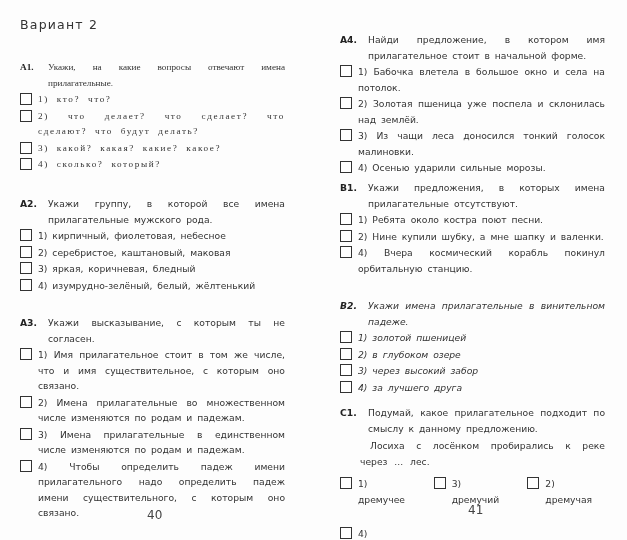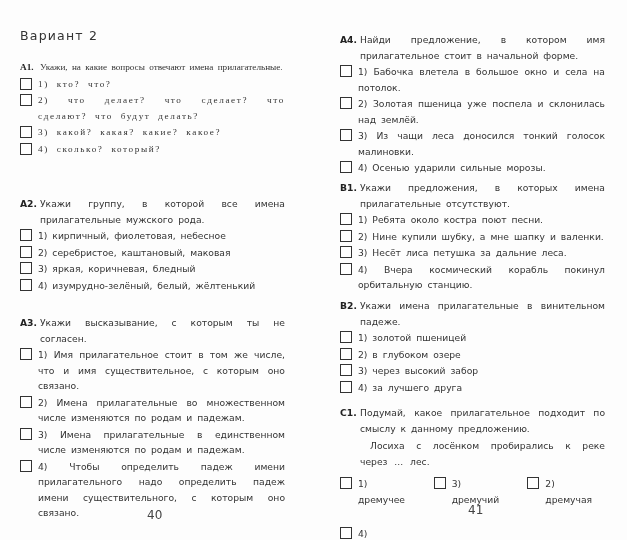--- a/index.html
+++ b/index.html
@@ -5,24 +5,24 @@
   html, body { margin:0; padding:0; }
   body {
     width:627px; height:540px; background:#fdfdfd; overflow:hidden;
     font-family:"DejaVu Sans", sans-serif; color:#333;
     position:relative;
   }
   .page { position:absolute; top:0; height:540px; }
   .left { left:0; width:310px; }
   .right { left:318px; width:309px; }
   .title {
-    position:absolute; left:20px; top:28px; font-size:12.5px; letter-spacing:1.2px; color:#333;
+    position:absolute; left:20px; top:17px; font-size:12.5px; letter-spacing:1.2px; color:#333;
   }
   .q { position:absolute; font-size:9.2px; line-height:15.5px; }
-  .q .head { display:flex; }
+  .q .head { display:flex;gap:8px; }
   .q .num { font-weight:bold; width:20px; flex:none; color:#222; }
   .q .text { flex:1; text-align:justify; word-spacing:2px; }
   .opt { display:flex; align-items:flex-start; margin-top:1px; }
   .cb {
     width:10px; height:10px; border:1.4px solid #333; flex:none; margin-right:6px; margin-top:1px;
     background:#fff; cursor:pointer;
   }
   .opt .otext { flex:1; text-align:justify; word-spacing:2px; }
   .mono .otext { letter-spacing:1.6px; word-spacing:4px; }
   .pgnum { position:absolute; font-size:12px; color:#444; }
@@ -142,29 +142,25 @@
     <div class="opt">
         <span class="cb"></span>
         <span class="otext">1) Ребята около костра поют песни.</span>
       </div>
     <div class="opt">
         <span class="cb"></span>
         <span class="otext">2) Нине купили шубку, а мне шапку и валенки.</span>
       </div>
     <div class="opt">
         <span class="cb"></span>
-        <span class="otext">3) Несёт лиса петушка за дальние леса.</span>
-      </div>
-    <div class="opt">
-        <span class="cb"></span>
         <span class="otext">4) Вчера космический корабль покинул орбитальную станцию.</span>
       </div>
   </div>
 
-  <div class="q" style="left:22px; top:298px; width:265px;">
+  <div class="q" style="left:22px; top:298px; width:265px;font-style:italic;">
     <div class="head">
         <span class="num">B2.</span>
         <span class="text">Укажи имена прилагательные в винительном падеже.</span>
       </div>
     <div class="opt">
         <span class="cb"></span>
         <span class="otext">1) золотой пшеницей</span>
       </div>
     <div class="opt">
         <span class="cb"></span>

